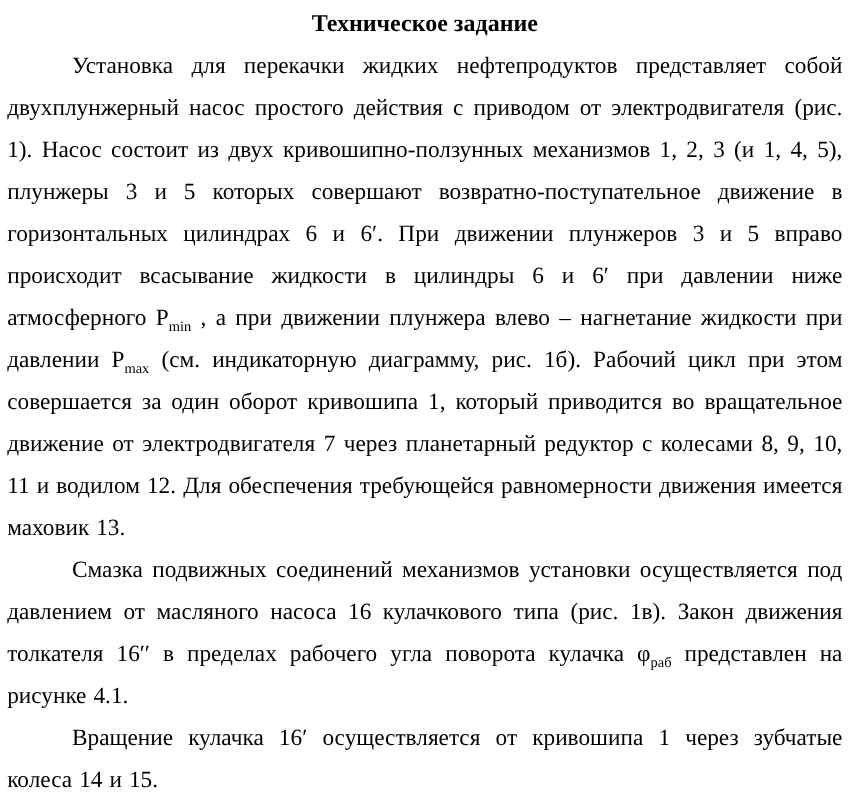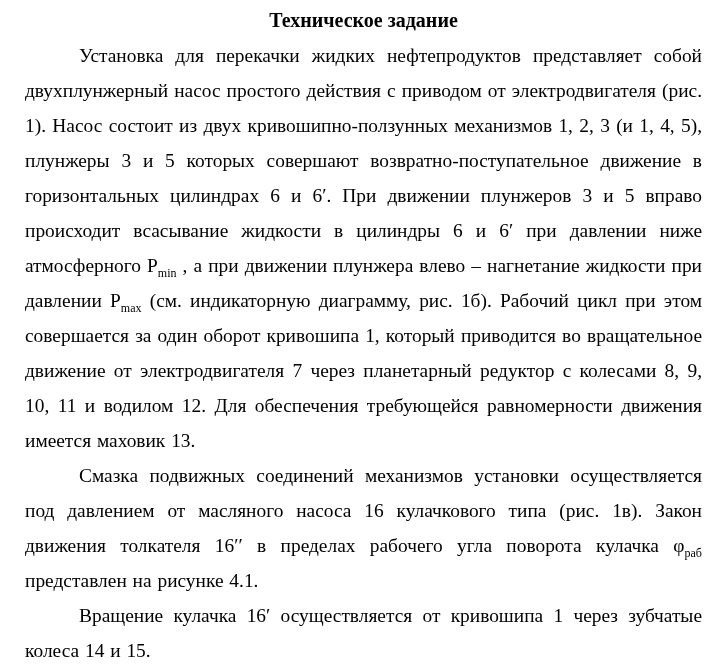--- a/index.html
+++ b/index.html
@@ -8,21 +8,21 @@
     background: #ffffff;
   }
   .page {
     position: relative;
     width: 709px;
     height: 666px;
     background: #ffffff;
     color: #000000;
     overflow: hidden;
     box-sizing: border-box;
-    padding: 3px 7px 0 25px;
+    padding: 3px 7px 0 6px;
     font-family: "Liberation Serif", "DejaVu Serif", serif;
   }
   .doc-title {
     margin: 0;
     font-size: 20px;
     line-height: 35px;
     font-weight: bold;
     text-align: center;
   }
   .doc-paragraph {

